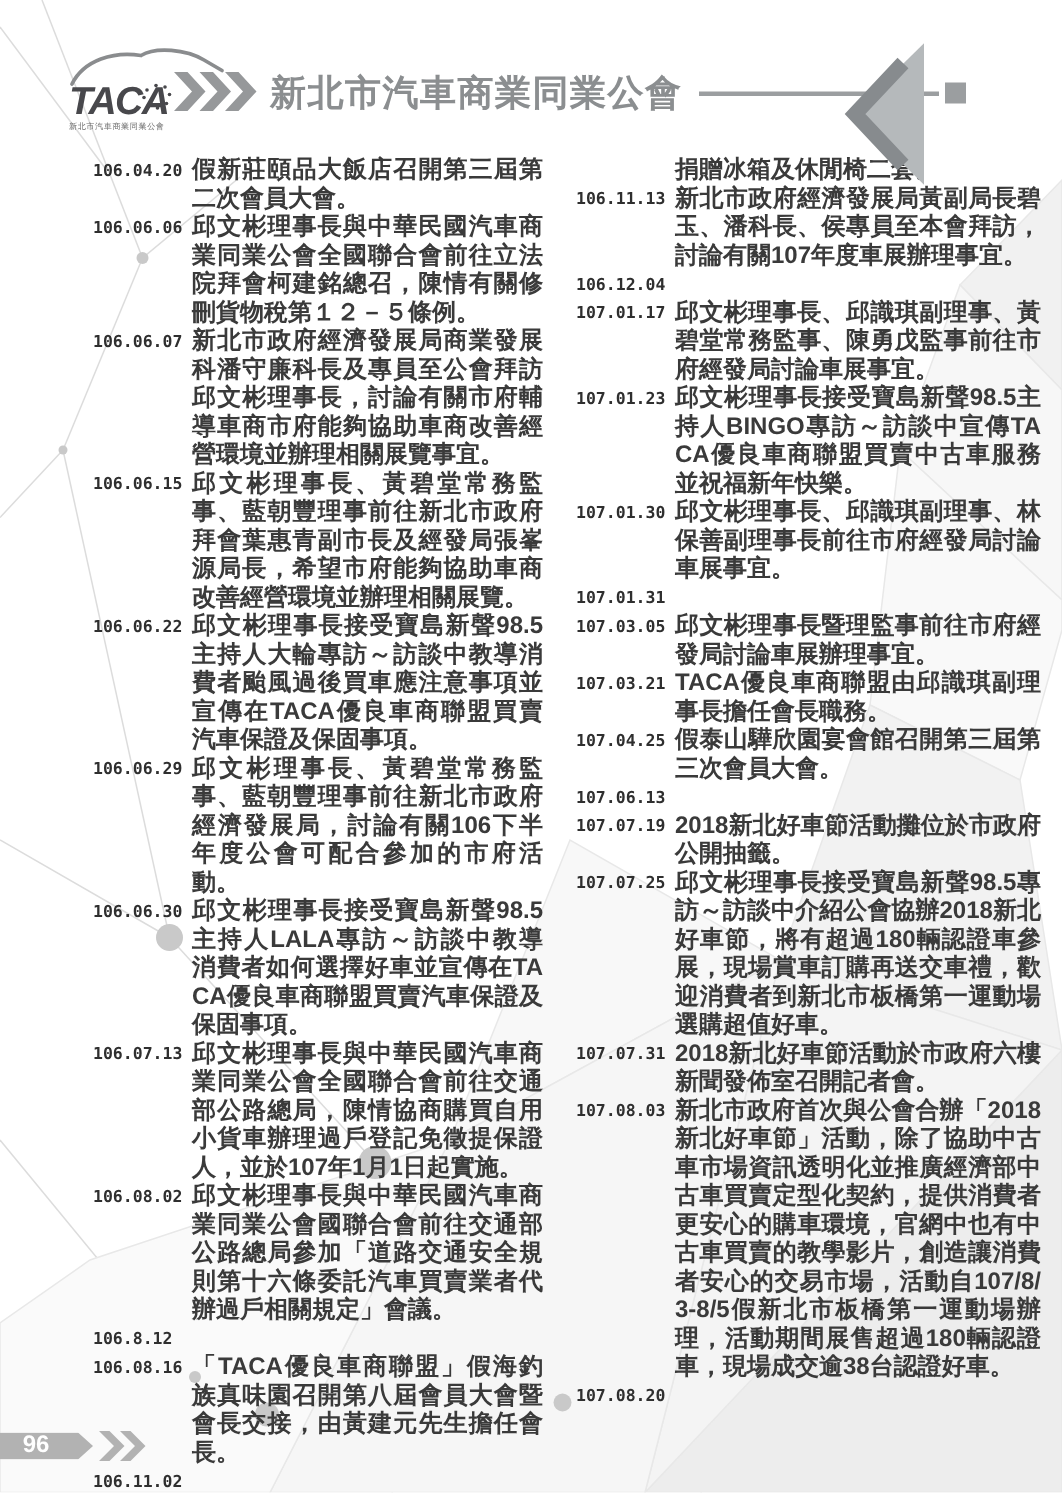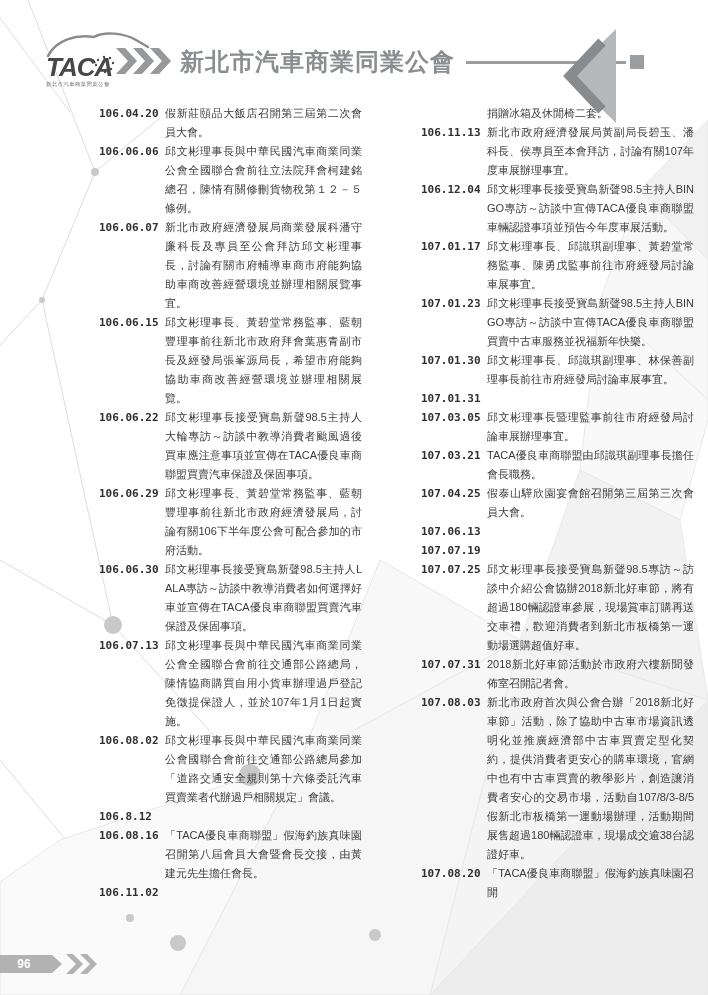--- a/index.html
+++ b/index.html
@@ -20,32 +20,32 @@
   .hdr-square{position:absolute;left:630px;top:33px;width:14px;height:14px;background:#9b9ea0;}
   .hdr-corner{position:absolute;right:0;top:0;width:70px;height:108px;}
   
   .columns{position:absolute;left:0;top:104px;width:708px;z-index:1;}
   .col{position:absolute;top:0;}
   .col-left{left:62px;width:300px;}
   .col-right{left:384px;width:310px;}
   .entry{display:flex;align-items:flex-start;}
   .entry .date{
     flex:0 0 66px;font-family:"DejaVu Sans Mono",monospace;
-    font-size:11px;font-weight:bold;color:#2f2f2f;line-height:19px;letter-spacing:0;margin-left:37px;
+    font-size:11px;font-weight:bold;color:#2f2f2f;line-height:19px;letter-spacing:0;
   }
   .entry .text{
-    flex:1;font-size:11px;font-weight:normal;color:#3a3a3a;line-height:19px;
+    flex:1;font-size:16px;font-weight:bold;color:#3a3a3a;line-height:19px;
     text-align:justify;word-break:break-all;
   }
   
   .footer{position:absolute;left:0;top:952px;width:708px;height:30px;z-index:2;}
   .page-band{
     position:absolute;left:0;top:3px;width:62px;height:18px;background:#b2b2b2;
     clip-path:polygon(0 0,52px 0,62px 50%,52px 100%,0 100%);
-    color:#ffffff;font-size:12px;font-weight:bold;line-height:18px;text-align:center;
+    color:#ffffff;font-size:16px;font-weight:bold;line-height:18px;text-align:center;
     padding-right:14px;box-sizing:border-box;
   }
   .ftr-chevrons{position:absolute;left:66px;top:2px;}
 </style>
 </head>
 <body>
 
 <div class="page">
 
   <svg class="bg" width="708" height="995" viewBox="0 0 708 995">
@@ -191,21 +191,20 @@
       <span class="text">捐贈冰箱及休閒椅二套。</span>
     </div>
 
     <div class="entry">
       <span class="date">106.11.13</span>
       <span class="text">新北市政府經濟發展局黃副局長碧玉、潘科長、侯專員至本會拜訪，討論有關107年度車展辦理事宜。</span>
     </div>
 
     <div class="entry">
       <span class="date">106.12.04</span>
-      <span class="text">邱文彬理事長接受寶島新聲98.5主持人BINGO專訪～訪談中宣傳TACA優良車商聯盟車輛認證事項並預告今年度車展活動。</span>
     </div>
 
     <div class="entry">
       <span class="date">107.01.17</span>
       <span class="text">邱文彬理事長、邱識琪副理事、黃碧堂常務監事、陳勇戊監事前往市府經發局討論車展事宜。</span>
     </div>
 
     <div class="entry">
       <span class="date">107.01.23</span>
       <span class="text">邱文彬理事長接受寶島新聲98.5主持人BINGO專訪～訪談中宣傳TACA優良車商聯盟買賣中古車服務並祝福新年快樂。</span>
@@ -234,40 +233,40 @@
       <span class="date">107.04.25</span>
       <span class="text">假泰山驊欣園宴會館召開第三屆第三次會員大會。</span>
     </div>
 
     <div class="entry">
       <span class="date">107.06.13</span>
     </div>
 
     <div class="entry">
       <span class="date">107.07.19</span>
+      <span class="text">2018新北好車節活動攤位於市政府公開抽籤。</span>
     </div>
 
     <div class="entry">
       <span class="date">107.07.25</span>
       <span class="text">邱文彬理事長接受寶島新聲98.5專訪～訪談中介紹公會協辦2018新北好車節，將有超過180輛認證車參展，現場賞車訂購再送交車禮，歡迎消費者到新北市板橋第一運動場選購超值好車。</span>
     </div>
 
     <div class="entry">
       <span class="date">107.07.31</span>
       <span class="text">2018新北好車節活動於市政府六樓新聞發佈室召開記者會。</span>
     </div>
 
     <div class="entry">
       <span class="date">107.08.03</span>
       <span class="text">新北市政府首次與公會合辦「2018新北好車節」活動，除了協助中古車市場資訊透明化並推廣經濟部中古車買賣定型化契約，提供消費者更安心的購車環境，官網中也有中古車買賣的教學影片，創造讓消費者安心的交易市場，活動自107/8/3-8/5假新北市板橋第一運動場辦理，活動期間展售超過180輛認證車，現場成交逾38台認證好車。</span>
     </div>
 
     <div class="entry">
       <span class="date">107.08.20</span>
-      <span class="text">「TACA優良車商聯盟」假海釣族真味園召開</span>
     </div>
   </div>
   </div>
 
   <div class="footer">
     <div class="page-band">96</div>
     <svg class="ftr-chevrons" width="40" height="20" viewBox="0 0 40 20">
       <g fill="#b2b2b2">
         <polygon points="0,0 7,0 17,10 7,20 0,20 10,10"></polygon>
         <polygon points="14,0 21,0 31,10 21,20 14,20 24,10"></polygon>

